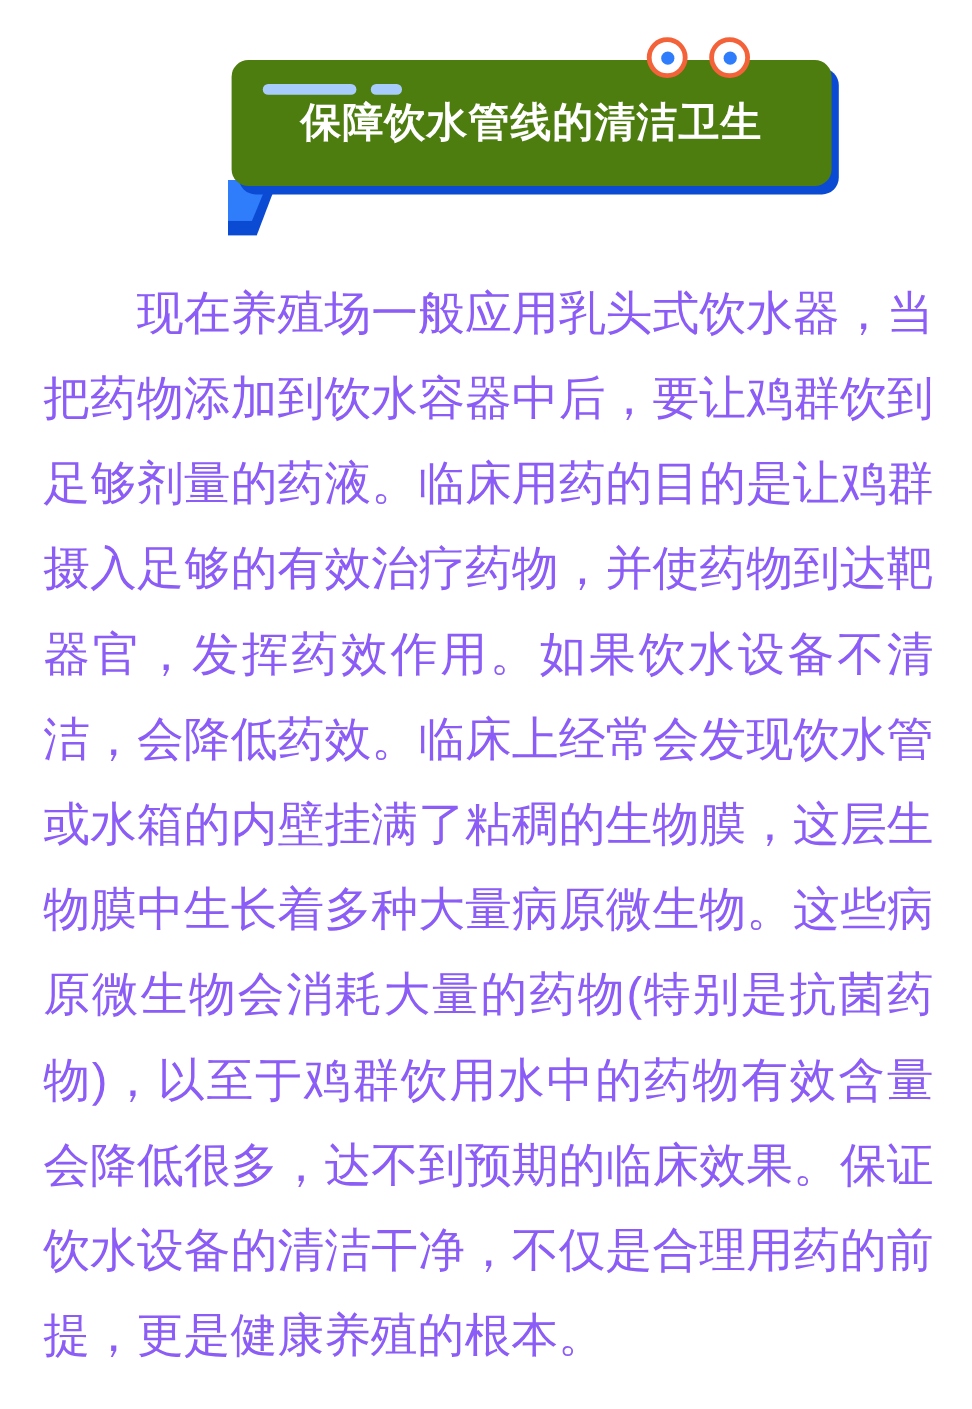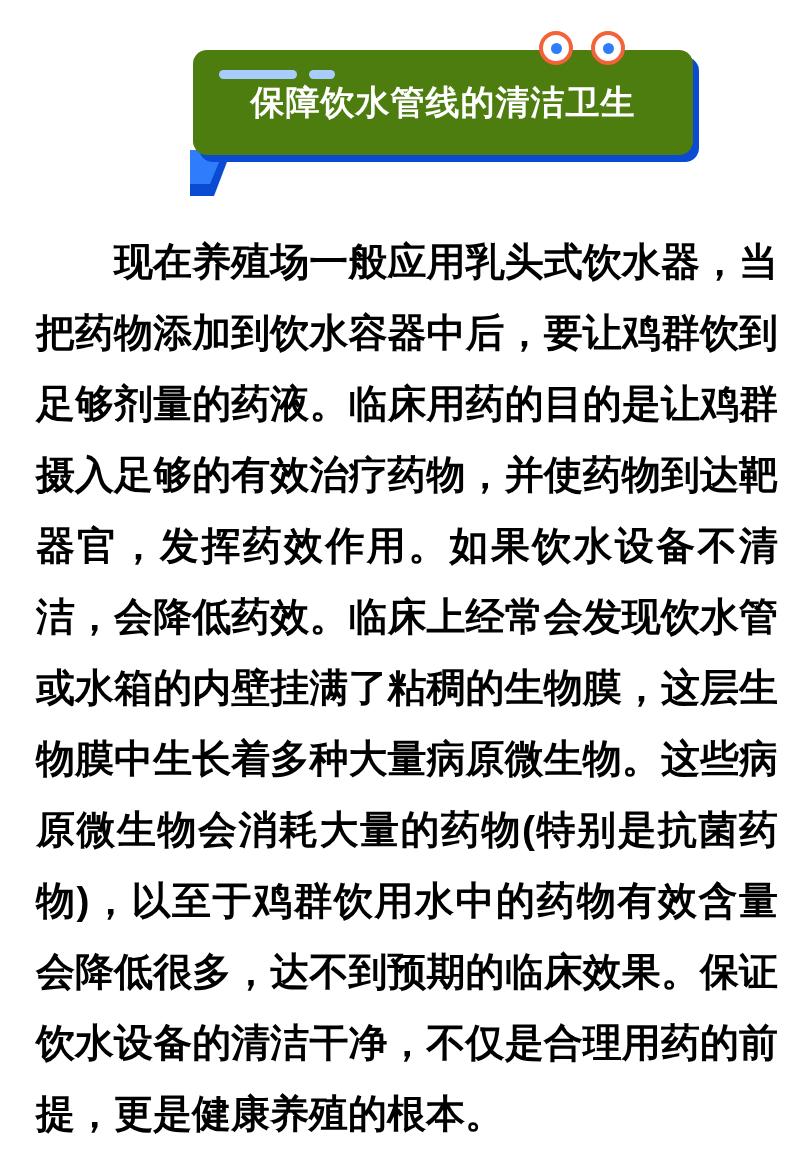--- a/index.html
+++ b/index.html
@@ -115,25 +115,25 @@
   .circle.c2 { left: 591px; }
 
   
   .body-text {
     position: absolute;
     left: 36px;
     top: 226px;
     width: 742px;
     font-size: 39px;
     line-height: 71px;
-    color: #000000;
+    color: #8b5cf6;
     text-align: justify;
     text-justify: inter-character;
     text-indent: 78px;
-    font-weight: 700;
+    font-weight: 400;
     letter-spacing: 0px;
     font-family: "Liberation Sans", sans-serif;
   }
 </style>
 </head>
 <body>
 
 <div class="page">
 
   <div class="header-wrap">

